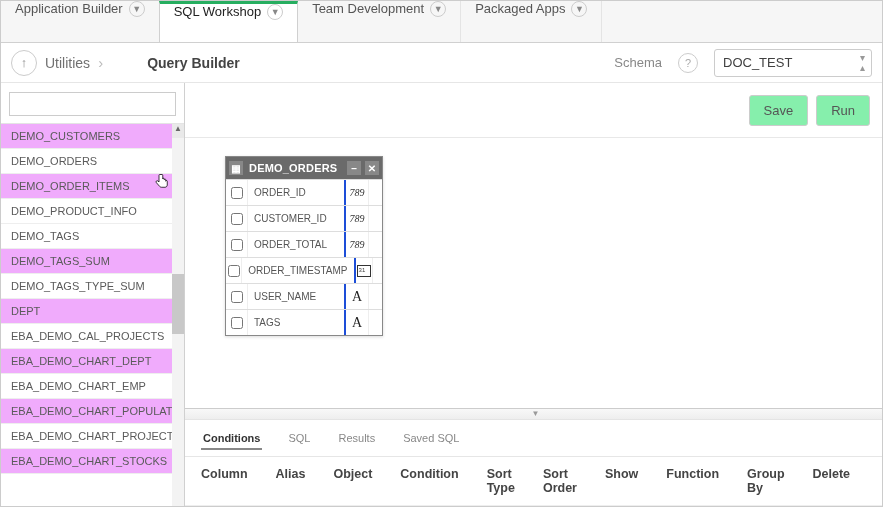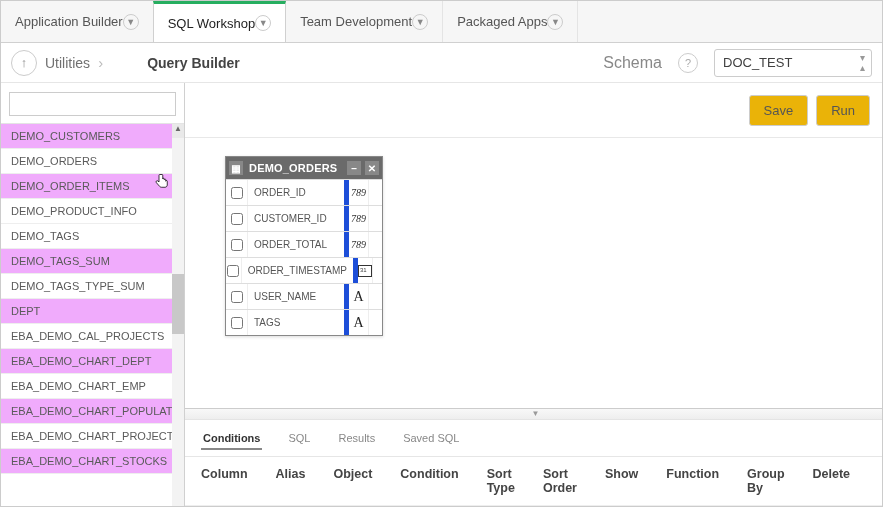--- a/index.html
+++ b/index.html
@@ -1,62 +1,62 @@
 <!DOCTYPE html>
 <html><head>
 <meta charset="utf-8">
 <style>
 * { box-sizing: border-box; margin: 0; padding: 0; font-family: "Segoe UI", Arial, sans-serif; }
 body { width: 883px; height: 507px; background: #fff; border: 1px solid #ccc; overflow: hidden; color: #404040; }
 
 
 .top-tabs { display: flex; height: 42px; border-bottom: 1px solid #d0d0d0; background: #f6f6f6; }
-.top-tab { display: flex; align-items: center; padding: 0 14px; font-size: 13px; color: #555; border-right: 1px solid #e4e4e4; cursor: pointer; }
+.top-tab { display: flex; padding: 0 14px; gap: 6px; font-size: 13px; color: #555; border-right: 1px solid #e4e4e4; cursor: pointer; }
 .top-tab.active { background: #fff; border-top: 3px solid #27ae60; border-right: 1px solid #d0d0d0; border-left: 1px solid #d0d0d0; margin-left: -1px; color: #222; }
 .top-tab .caret { width: 16px; height: 16px; border: 1px solid #ccc; border-radius: 50%; display:inline-flex; align-items:center; justify-content:center; font-size: 9px; color:#888; }
 
 
 .crumb-bar { display: flex; align-items: center; height: 40px; border-bottom: 1px solid #e6e6e6; padding: 0 10px; gap: 8px; }
 .up-btn { width: 26px; height: 26px; border: 1px solid #ccc; border-radius: 50%; display:flex; align-items:center; justify-content:center; color:#888; font-size:13px; cursor:pointer;}
 .crumb { font-size: 14px; color: #707070; }
 .crumb.active { font-weight: 600; color: #444; margin-left: 36px; }
 .crumb-sep { color:#bbb; font-size: 15px; }
 .spacer { flex: 1; }
-.schema-lbl { font-size: 16px; color:#888; margin-right: 8px; }
+.schema-lbl { font-size: 13px; color:#888; margin-right: 8px; }
 .help-circle { width: 20px; height: 20px; border:1px solid #ccc; border-radius:50%; display:flex;align-items:center;justify-content:center; font-size:11px;color:#aaa; margin-right: 8px; cursor:pointer;}
 .schema-select { width: 158px; height: 28px; border:1px solid #ccc; border-radius:3px; padding: 0 22px 0 8px; font-size:13px; background:#fff; position:relative; display:flex; align-items:center;}
 .schema-select .sel-caret { position:absolute; right:6px; color:#999; font-size:10px; line-height:1; }
 
 
 .main { display:flex; height: calc(507px - 42px - 40px - 2px); }
 .sidebar { width: 184px; display:flex; flex-direction:column; border-right:1px solid #d0d0d0; }
 .search-wrap { padding: 9px 8px 7px 8px; border-bottom:1px solid #e4e4e4;}
 .search { width: 100%; height: 24px; border:1px solid #ccc; padding: 0 6px; font-size:12px; }
 .table-list { flex:1; overflow:hidden; position:relative; }
 .table-item { padding: 6px 10px; font-size:11px; color:#5a5a5a; border-bottom:1px solid #eee; cursor:pointer; white-space:nowrap; overflow:hidden;}
 .table-item.alt { background:#f0abfc; }
 .side-scroll-up { position:absolute; top:0; right:0; width:12px; height:14px; background:#e9e9e9; text-align:center; font-size:8px; color:#666;}
 .side-scroll-track { position:absolute; top:14px; bottom:0; right:0; width:12px; background:#f3f3f3; }
 .side-scroll-thumb { position:absolute; top:150px; right:0; width:12px; height:60px; background:#c8c8c8; }
 
 .canvas { flex:1; display:flex; flex-direction:column; position:relative; }
 .action-bar { height: 55px; display:flex; align-items:center; justify-content:flex-end; padding: 0 16px; gap: 8px; border-bottom:1px solid #e8e8e8; }
-.btn { border:1px solid #ccc; background:#eab308; border-radius:3px; padding: 7px 14px; font-size:13px; color:#555; cursor:pointer;}
+.btn { border:1px solid #ccc; background:#86efac; border-radius:3px; padding: 7px 14px; font-size:13px; color:#555; cursor:pointer;}
 
 .design-area { flex:1; position:relative; background:#fff; overflow:hidden;}
 .table-box { position:absolute; left: 40px; top: 18px; width: 158px; border:1px solid #888; background:#fff; font-size:11px; box-shadow: 0 1px 3px rgba(0,0,0,0.15);}
 .tb-head { background:#6a6a6a; color:#fff; height: 22px; display:flex; align-items:center; padding:0 3px; gap:4px; font-weight:600;}
 .tb-head .tb-icon { width:14px; height:14px; background:#888; display:inline-flex; align-items:center; justify-content:center; font-size:10px;}
 .tb-head .tb-title { flex:1; font-size:11px; letter-spacing:0.2px; padding-left:2px;}
 .tb-head .tb-min,.tb-head .tb-close { width:14px; height:14px; background:#888; display:inline-flex; align-items:center; justify-content:center; font-size:10px; cursor:pointer;}
 .tb-row { display:flex; align-items:center; height:26px; border-top:1px solid #ddd; }
 .tb-row .cb { width:22px; display:flex; align-items:center; justify-content:center; border-right:1px solid #eee; height:100%;}
 .tb-row input[type=checkbox] { width:12px; height:12px; }
 .tb-row .colname { flex:1; padding:0 6px; font-size:10px; color:#555;}
-.tb-row .coltype { width:24px; border-left:5px solid #1d4ed8; height:100%; display:flex; align-items:center; justify-content:center;}
+.tb-row .coltype { width:24px; border-left:2px solid #1d4ed8; height:100%; display:flex; align-items:center; justify-content:center;}
 .tb-row .colmenu { width:14px; border-left:1px solid #eee; height:100%; }
 .type-num { font-family: Georgia, 'Times New Roman', serif; font-style:italic; font-size:10px; color:#333; }
 .type-date { font-size:10px; border:1px solid #333; width:14px; height:12px; display:inline-block; position:relative;}
 .type-date::before { content:"31"; font-size:6px; position:absolute; left:1px; top:1px;}
 .type-text { font-family: 'Times New Roman', serif; font-size:14px; color:#222; }
 
 .result-split { height:12px; border-top:1px solid #ccc; border-bottom:1px solid #e4e4e4; background:linear-gradient(#f8f8f8,#eee); position:relative; }
 .result-split::after { content:"▼"; position:absolute; left:50%; top:0; transform:translateX(-50%); font-size:8px; color:#999;}
 
 .results-tabs { display:flex; gap: 24px; padding: 8px 16px 6px 16px; font-size:11px; border-bottom:1px solid #e6e6e6; }

